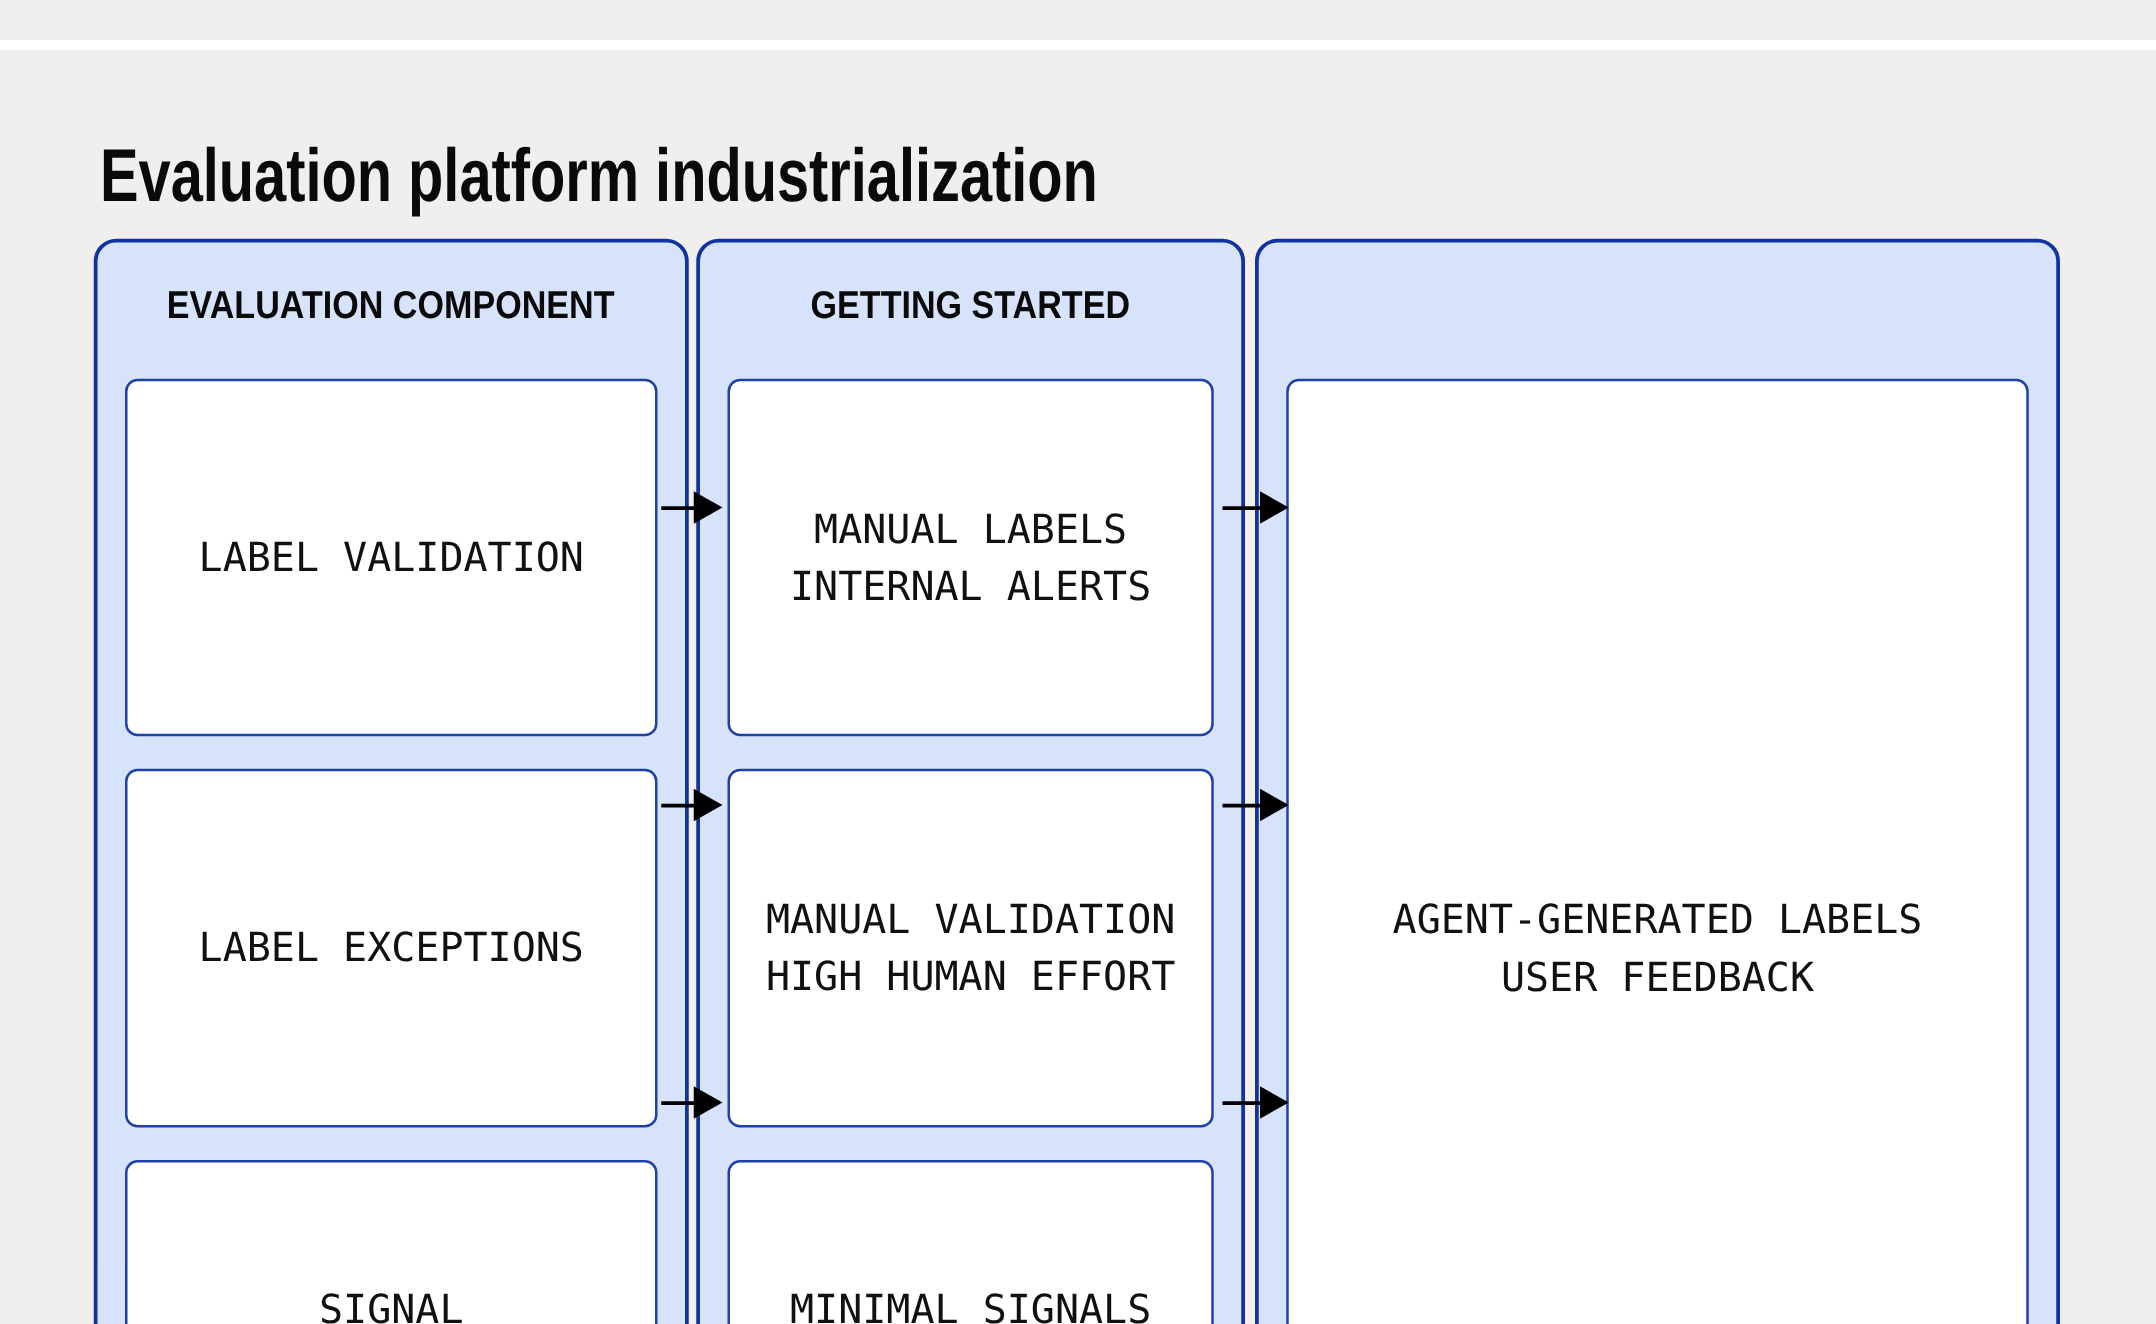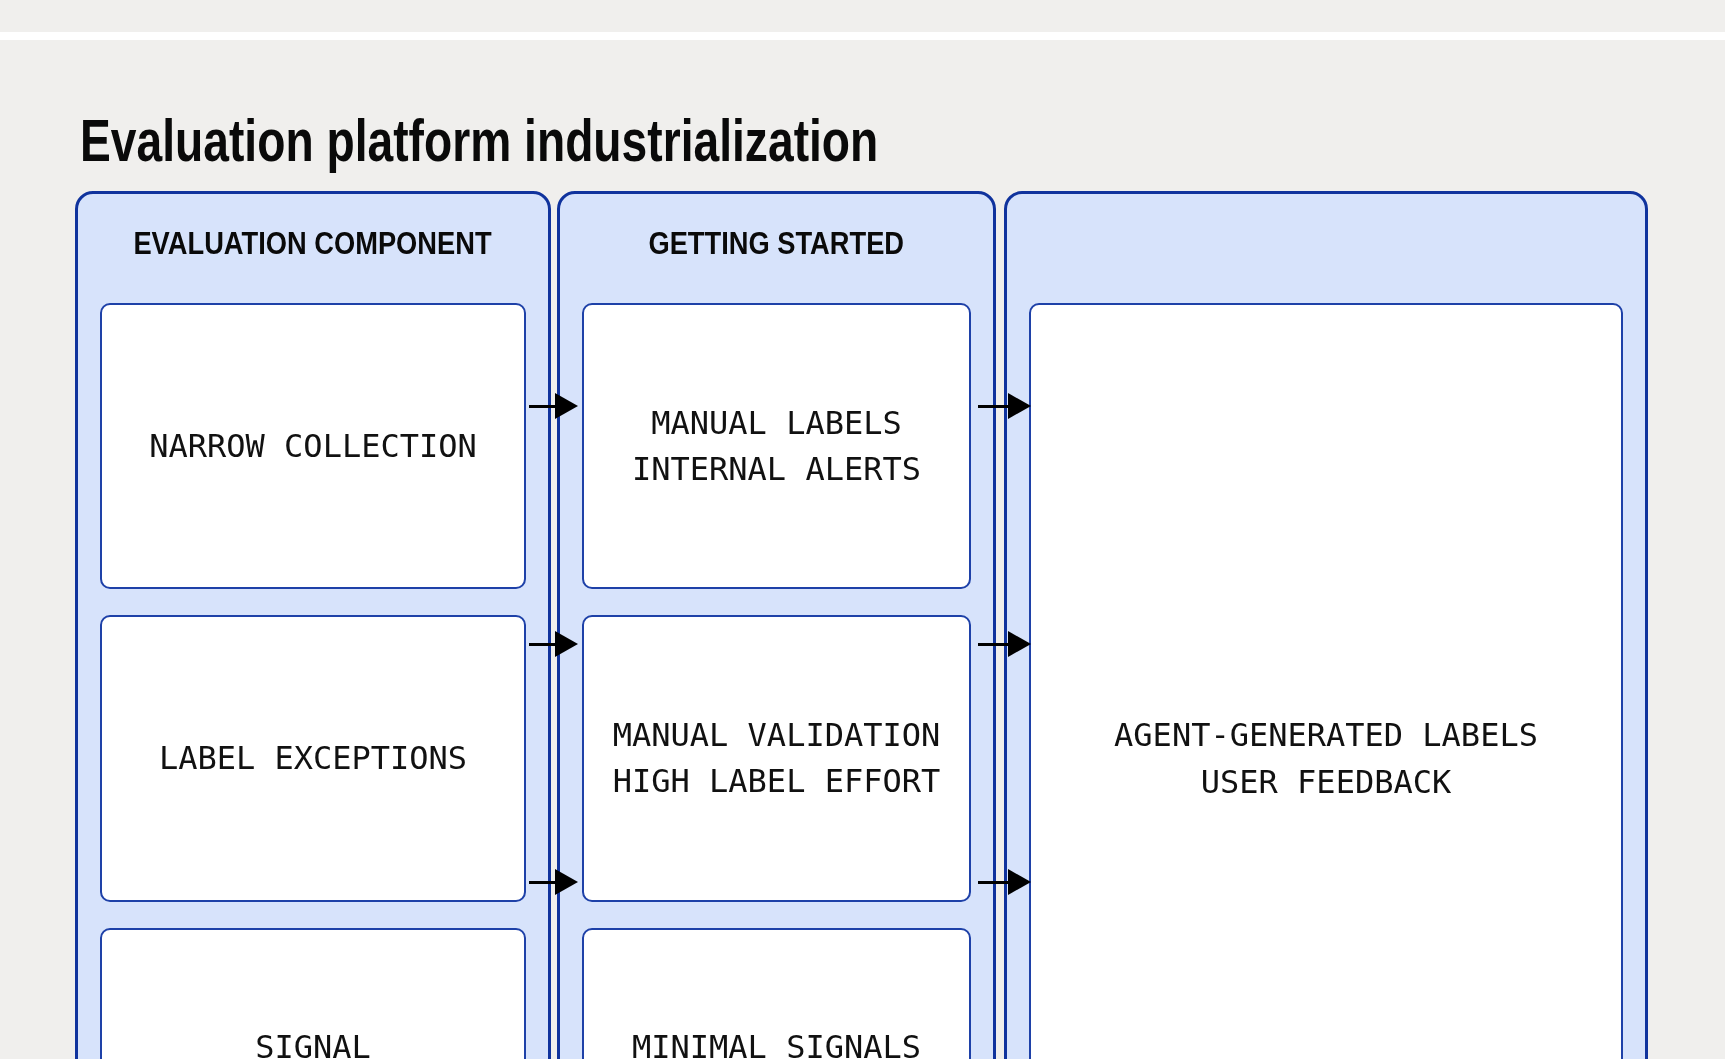--- a/index.html
+++ b/index.html
@@ -80,36 +80,36 @@
 <div class="canvas">
   <div class="top-strip"></div>
 
   <div class="title">Evaluation platform industrialization</div>
 
   <div class="col col-1">
     <div class="col-header">
       <span>EVALUATION COMPONENT</span>
     </div>
     <div class="col-body">
-      <div class="box">NARROW COLLECTION</div>
+      <div class="box">LABEL VALIDATION</div>
       <div class="box">LABEL EXCEPTIONS</div>
       <div class="box">SIGNAL
 RECONSTRUCTION</div>
     </div>
   </div>
 
   <div class="col col-2">
     <div class="col-header">
       <span>GETTING STARTED</span>
     </div>
     <div class="col-body">
       <div class="box">MANUAL LABELS
 INTERNAL ALERTS</div>
       <div class="box">MANUAL VALIDATION
-HIGH LABEL EFFORT</div>
+HIGH HUMAN EFFORT</div>
       <div class="box">MINIMAL SIGNALS
 NARROW TELEMETRY</div>
     </div>
   </div>
 
   <div class="col col-3">
     <div class="col-body">
       <div class="box">AGENT-GENERATED LABELS
 USER FEEDBACK</div>
     </div>

